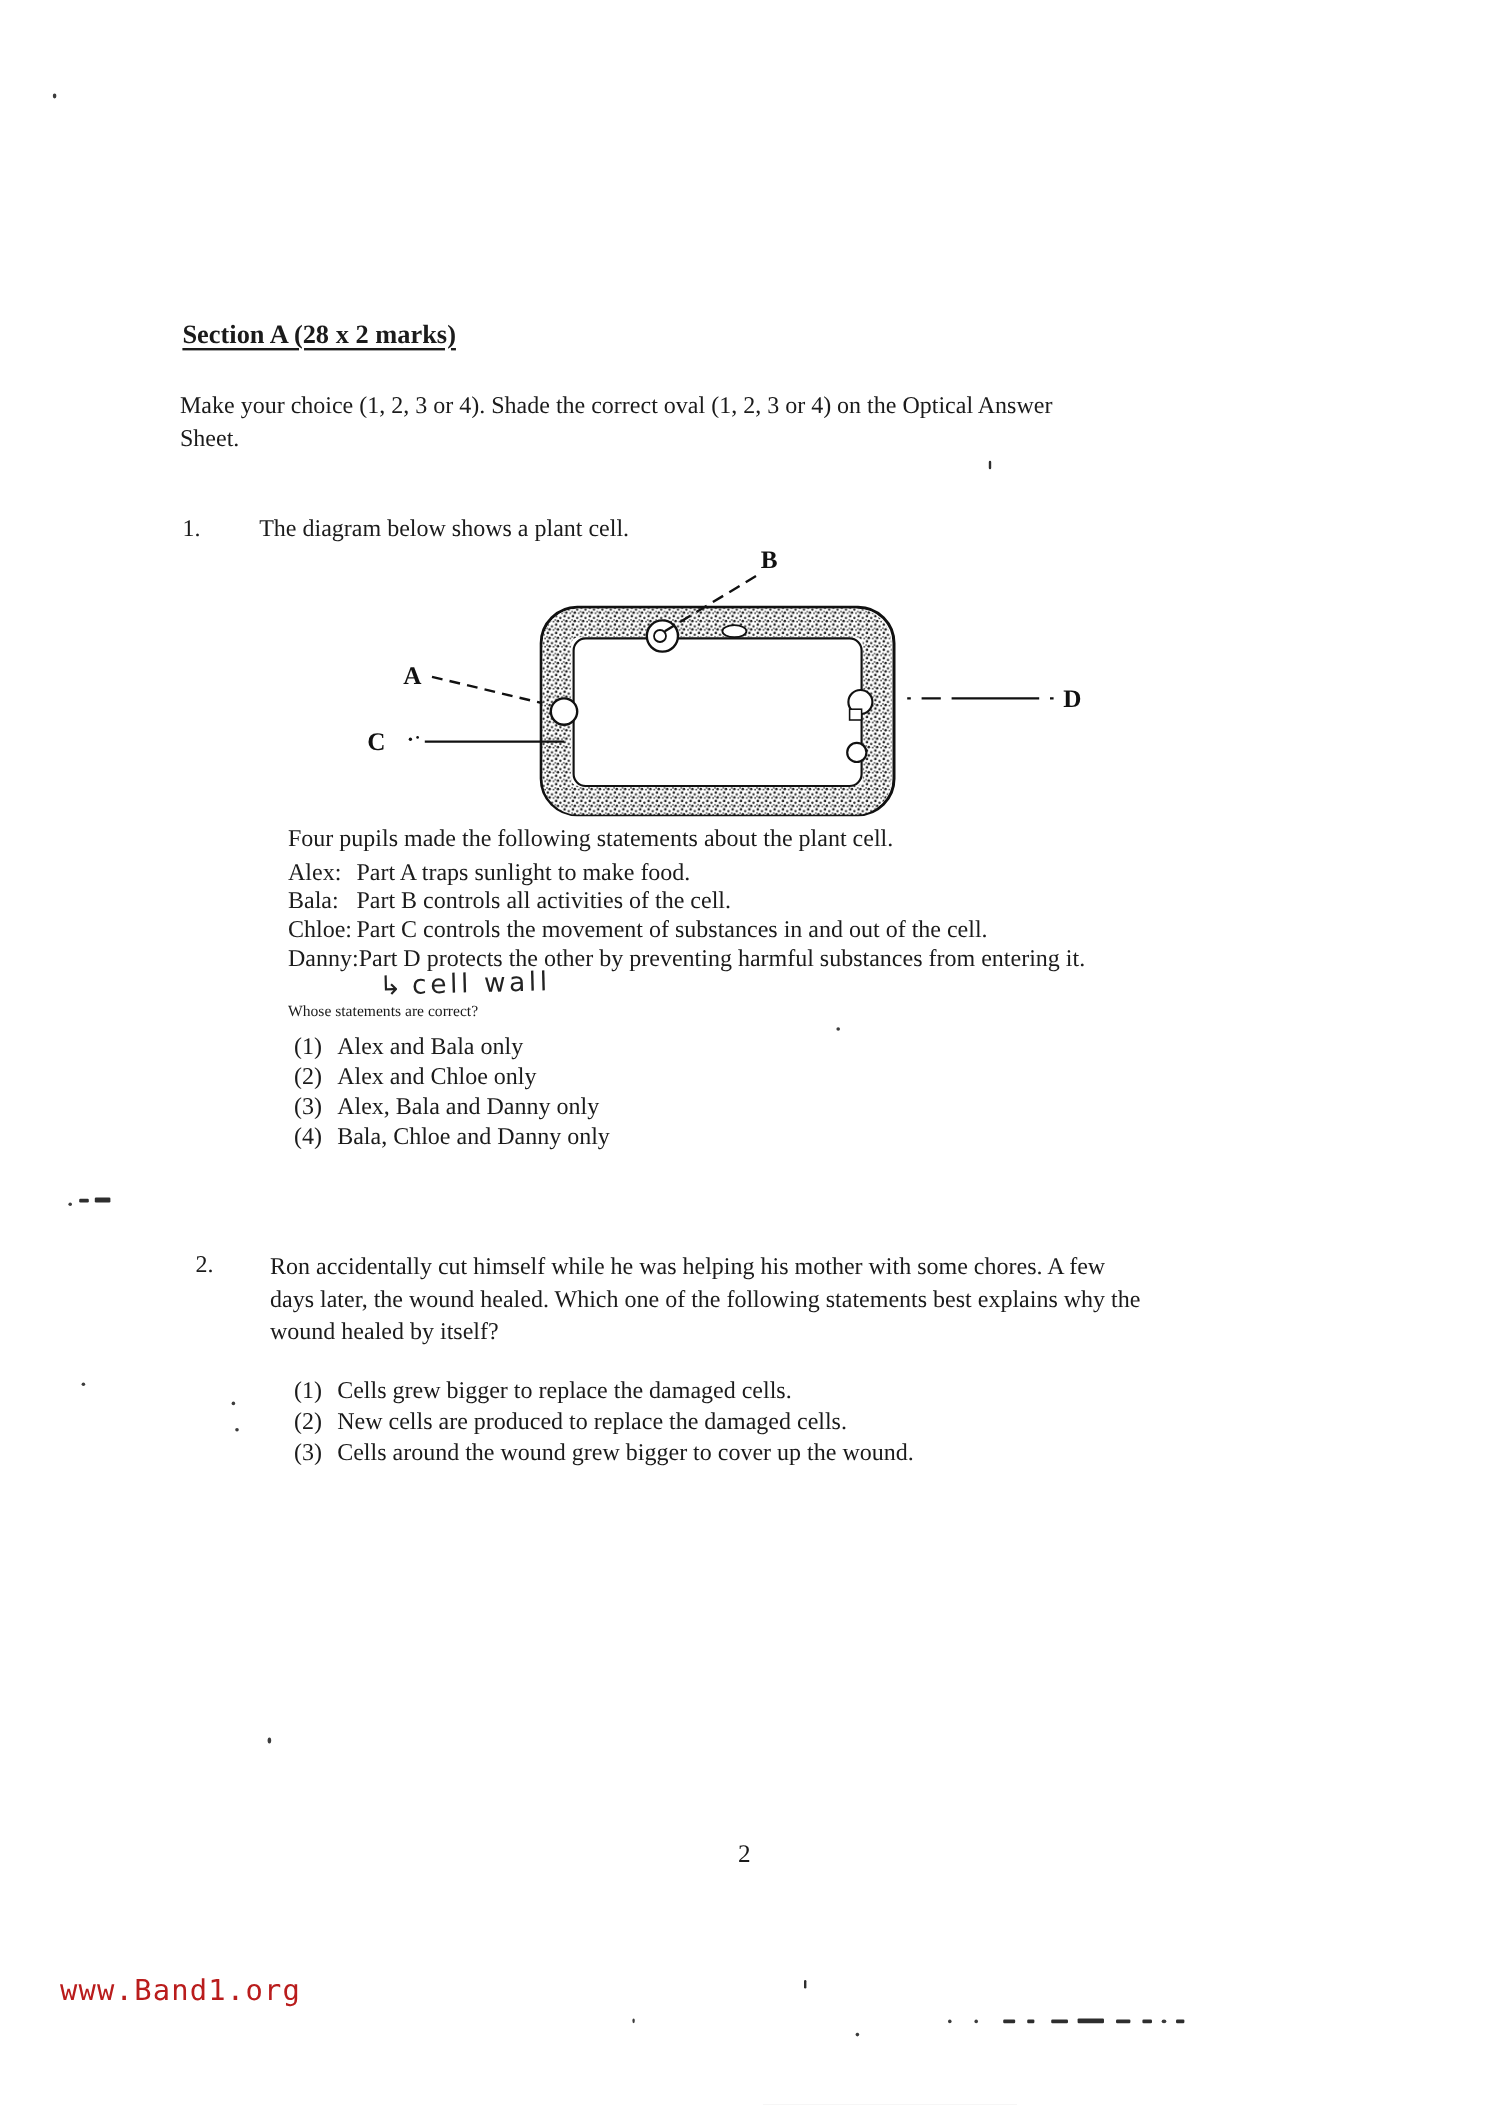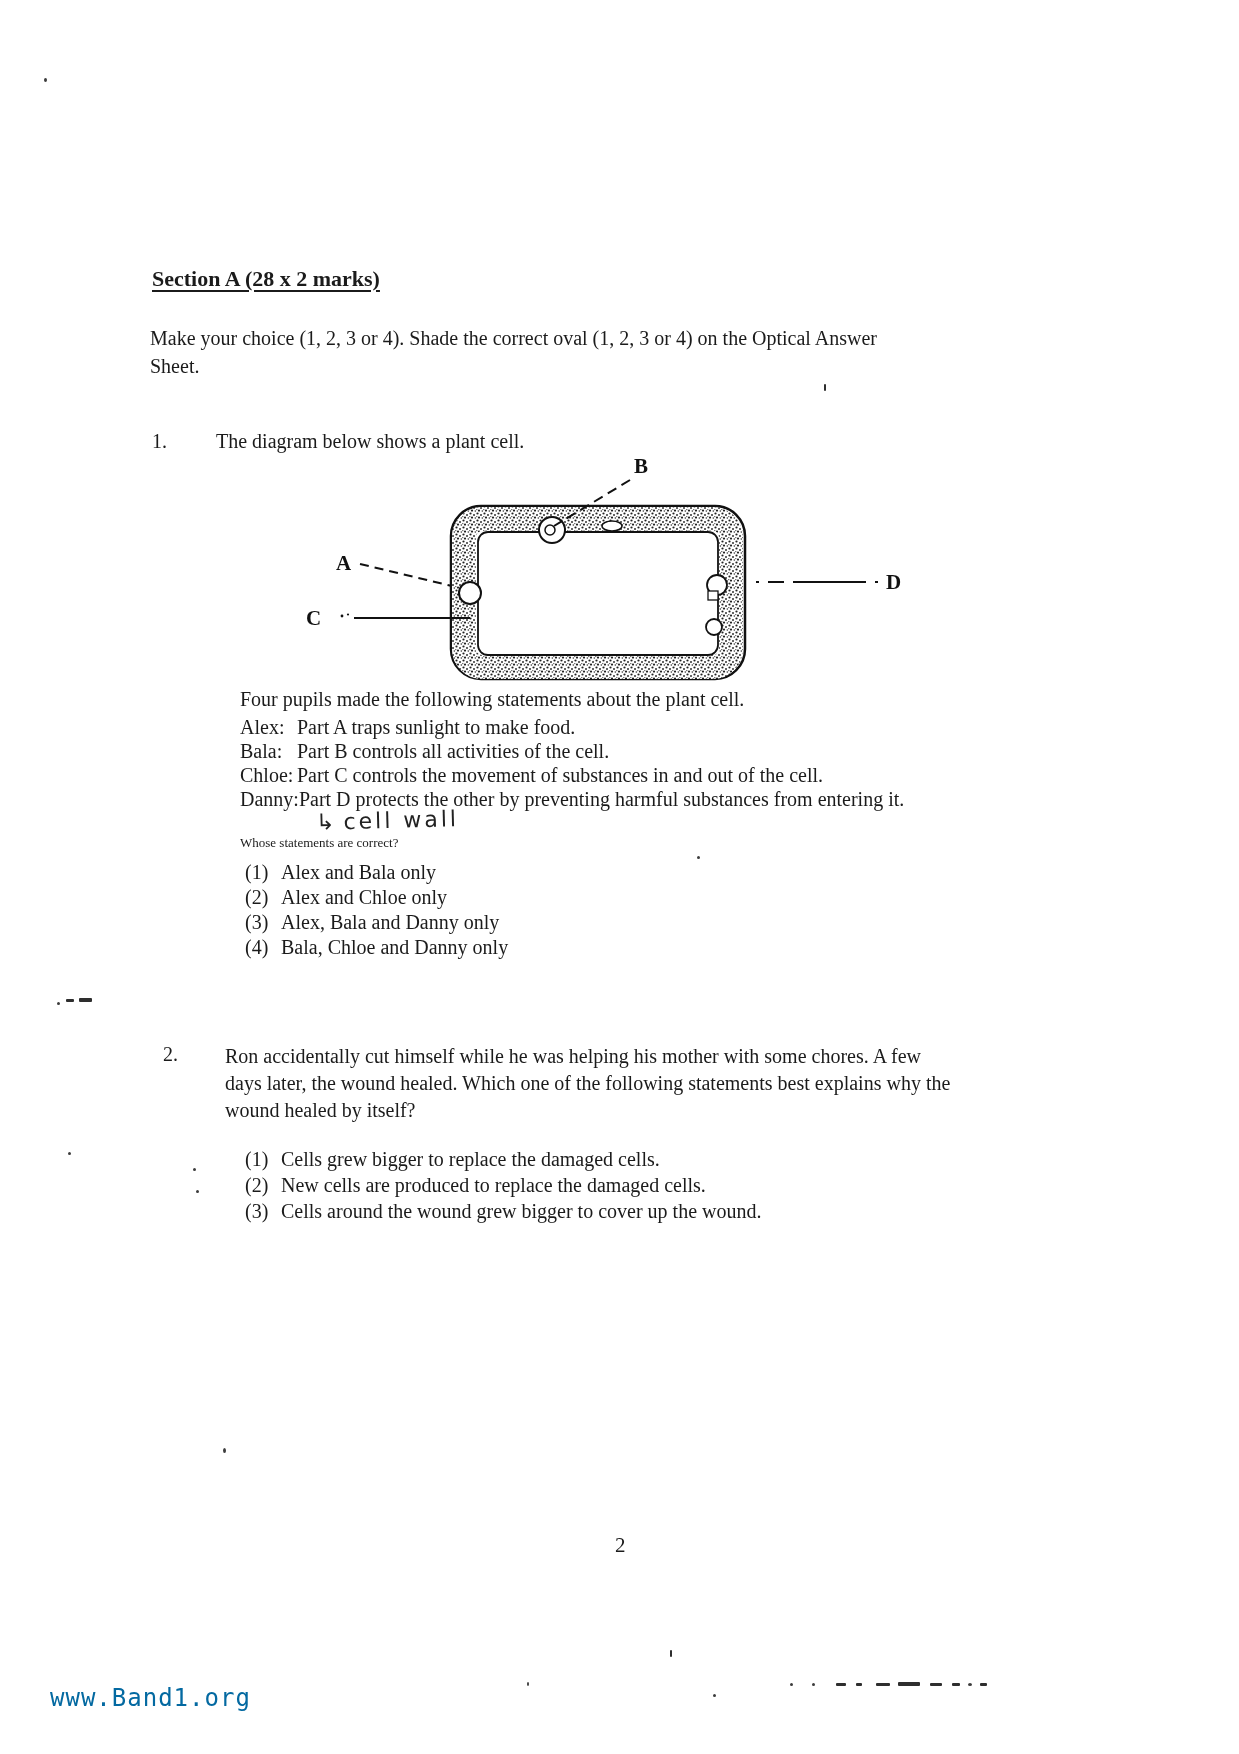--- a/index.html
+++ b/index.html
@@ -58,23 +58,23 @@
   .q2-options .opt { line-height: 26px; }
   .opt { white-space: nowrap; }
   .opt-label { display: inline-block; min-width: 36px; }
 
   .q2-num { left: 163px; top: 1043px; }
   .q2-text { left: 225px; top: 1043px; width: 860px; font-size: 20px; line-height: 27px; }
 
   .page-number { left: 615px; top: 1533px; font-size: 21px; }
 
   .watermark {
-    left: 50px; top: 1684px;
+    left: 50px; top: 1645px;
     font-family: "DejaVu Sans Mono", monospace;
-    font-size: 24px; color: #0369a1; letter-spacing: 1px;
+    font-size: 24px; color: #b91c1c; letter-spacing: 1px;
   }
 
   
   .speck { position: absolute; background: #3c3c3c; border-radius: 50%; }
   .dash  { position: absolute; background: #2e2e2e; border-radius: 1px; }
 </style>
 </head>
 <body>
 
 <div class="page">

